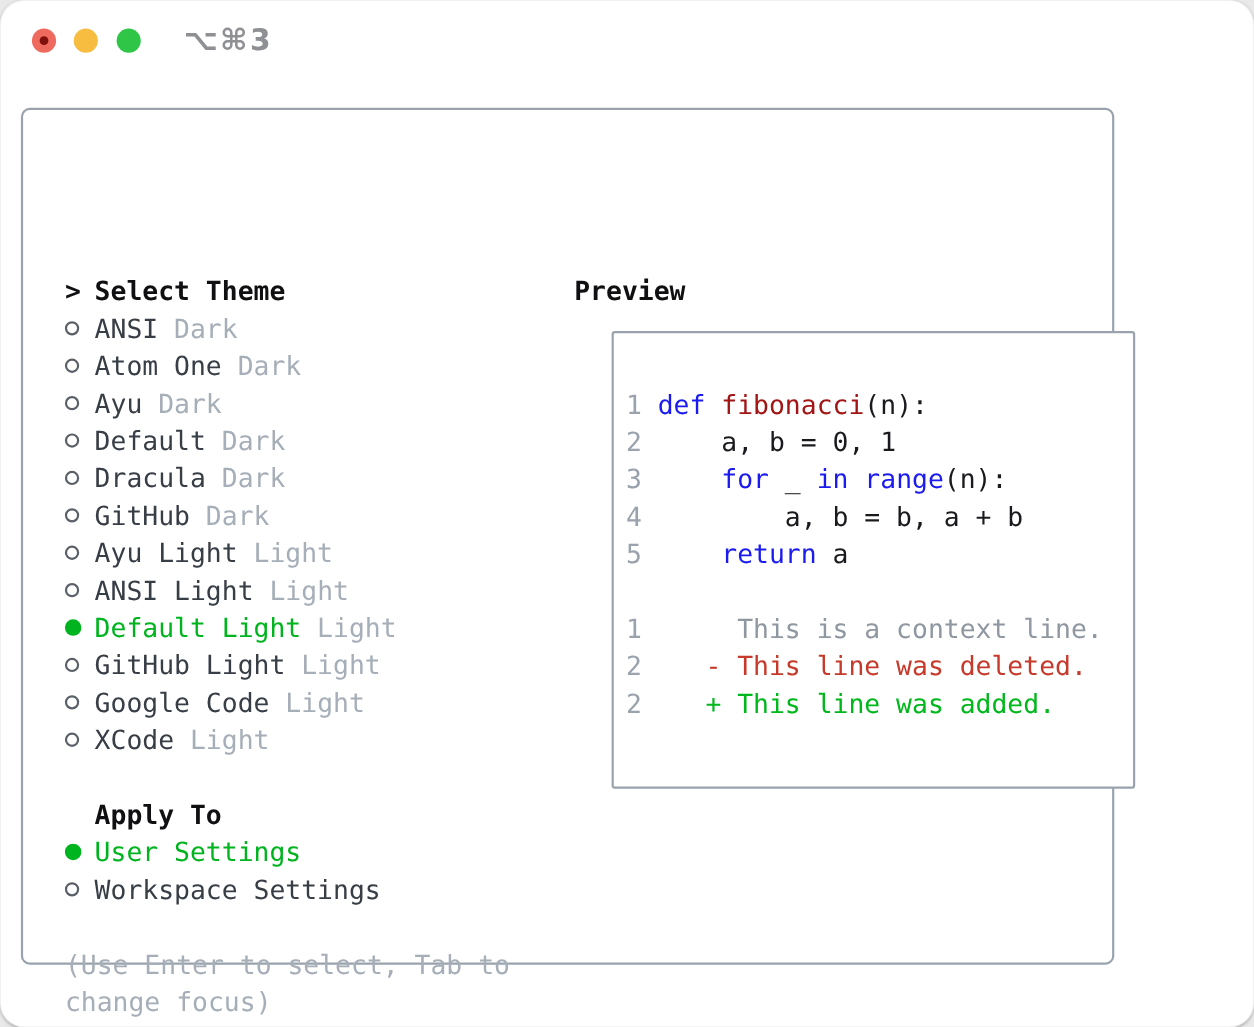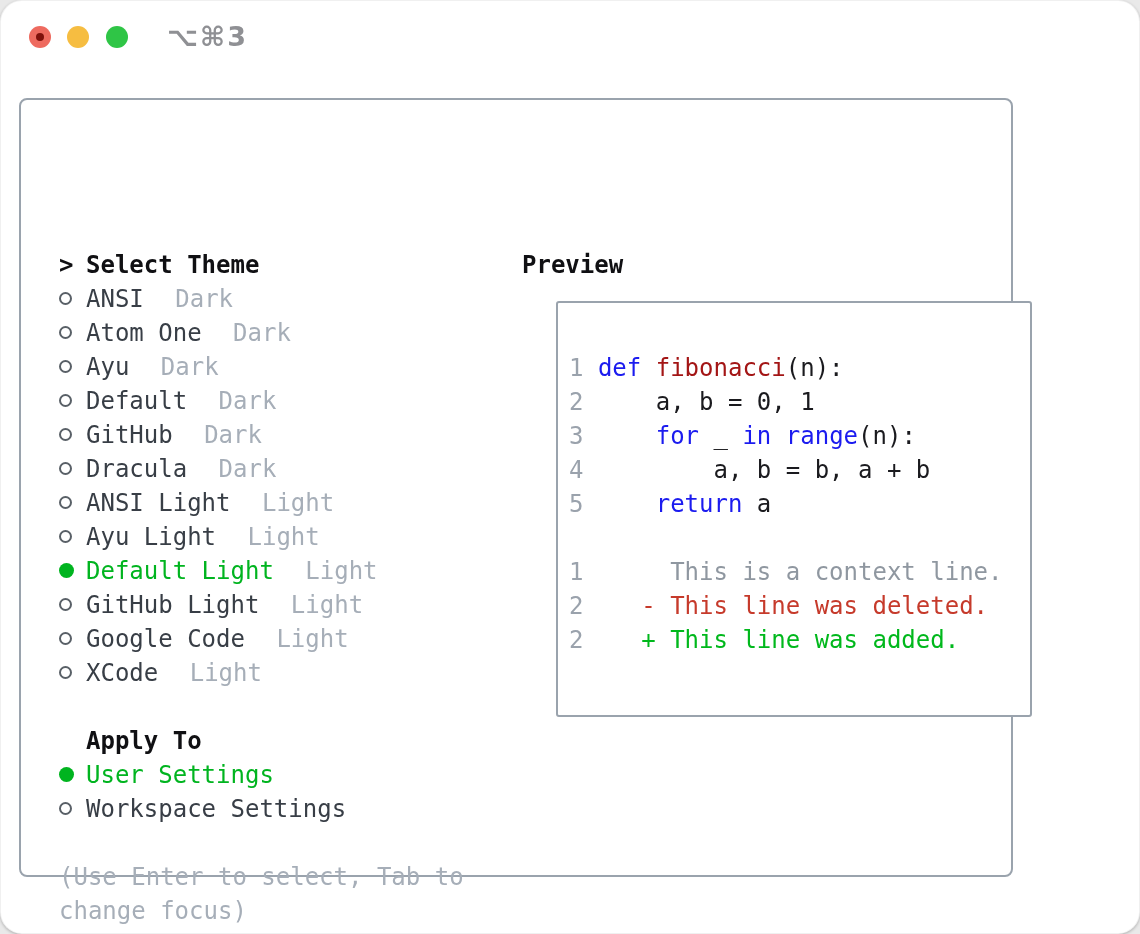--- a/index.html
+++ b/index.html
@@ -40,21 +40,21 @@
   .marker{display:inline-block;width:27px;vertical-align:top;}
   .prompt{font-weight:700;color:var(--heading);}
   .hdr{font-weight:700;color:var(--heading);text-align:right;}
   .subhdr{font-weight:600;color:var(--heading);}
   .circle-open{display:inline-block;width:13px;height:13px;border:2px solid #596067;
     border-radius:50%;vertical-align:middle;margin-top:-3px;}
   .circle-filled{display:inline-block;width:15px;height:15px;background:var(--sel);
     border-radius:50%;vertical-align:middle;margin-top:-3px;}
   .item-name{color:var(--name);}
   .item-name.selected{color:var(--sel);}
-  .item-tag{color:var(--tag);margin-left:17px;}
+  .item-tag{color:var(--tag);}
   .hint{color:var(--tag);}
   .spacer{height:34px;}
   
   .preview-title{position:absolute;left:501px;top:148px;}
   .preview-box{
     position:absolute;left:535px;top:201px;width:476px;height:416px;
     border:2px solid var(--border);border-radius:3px;background:#fff;
     padding:48px 0 0 11px;overflow:hidden;
   }
   .code-row{height:34px;line-height:34px;font-size:24px;white-space:pre;}
@@ -81,24 +81,24 @@
   <div class="panel">
 
     <div class="left-col">
       <div class="row"><span class="marker prompt">&gt;</span><span class="hdr">Select Theme</span></div>
 
       <div id="theme-items">
           <div class="row"><span class="marker"><span class="circle-open"></span></span><span class="item-name">ANSI</span><span class="item-tag"> Dark</span></div>
           <div class="row"><span class="marker"><span class="circle-open"></span></span><span class="item-name">Atom One</span><span class="item-tag"> Dark</span></div>
           <div class="row"><span class="marker"><span class="circle-open"></span></span><span class="item-name">Ayu</span><span class="item-tag"> Dark</span></div>
           <div class="row"><span class="marker"><span class="circle-open"></span></span><span class="item-name">Default</span><span class="item-tag"> Dark</span></div>
+          <div class="row"><span class="marker"><span class="circle-open"></span></span><span class="item-name">Dracula</span><span class="item-tag"> Dark</span></div>
           <div class="row"><span class="marker"><span class="circle-open"></span></span><span class="item-name">GitHub</span><span class="item-tag"> Dark</span></div>
-          <div class="row"><span class="marker"><span class="circle-open"></span></span><span class="item-name">Dracula</span><span class="item-tag"> Dark</span></div>
+          <div class="row"><span class="marker"><span class="circle-open"></span></span><span class="item-name">Ayu Light</span><span class="item-tag"> Light</span></div>
           <div class="row"><span class="marker"><span class="circle-open"></span></span><span class="item-name">ANSI Light</span><span class="item-tag"> Light</span></div>
-          <div class="row"><span class="marker"><span class="circle-open"></span></span><span class="item-name">Ayu Light</span><span class="item-tag"> Light</span></div>
           <div class="row"><span class="marker"><span class="circle-filled"></span></span><span class="item-name selected">Default Light</span><span class="item-tag"> Light</span></div>
           <div class="row"><span class="marker"><span class="circle-open"></span></span><span class="item-name">GitHub Light</span><span class="item-tag"> Light</span></div>
           <div class="row"><span class="marker"><span class="circle-open"></span></span><span class="item-name">Google Code</span><span class="item-tag"> Light</span></div>
           <div class="row"><span class="marker"><span class="circle-open"></span></span><span class="item-name">XCode</span><span class="item-tag"> Light</span></div>
         </div>
 
       <div class="spacer"></div>
 
       <div class="row"><span class="marker"></span><span class="subhdr">Apply To</span></div>
 

